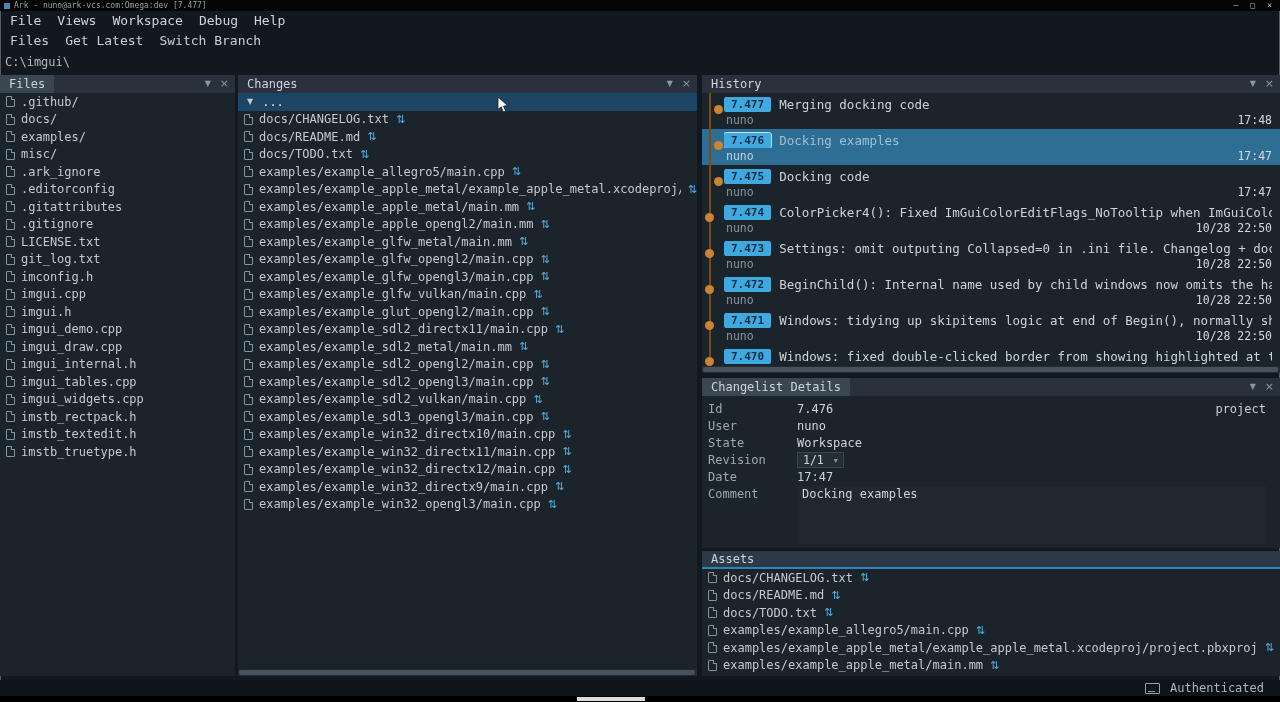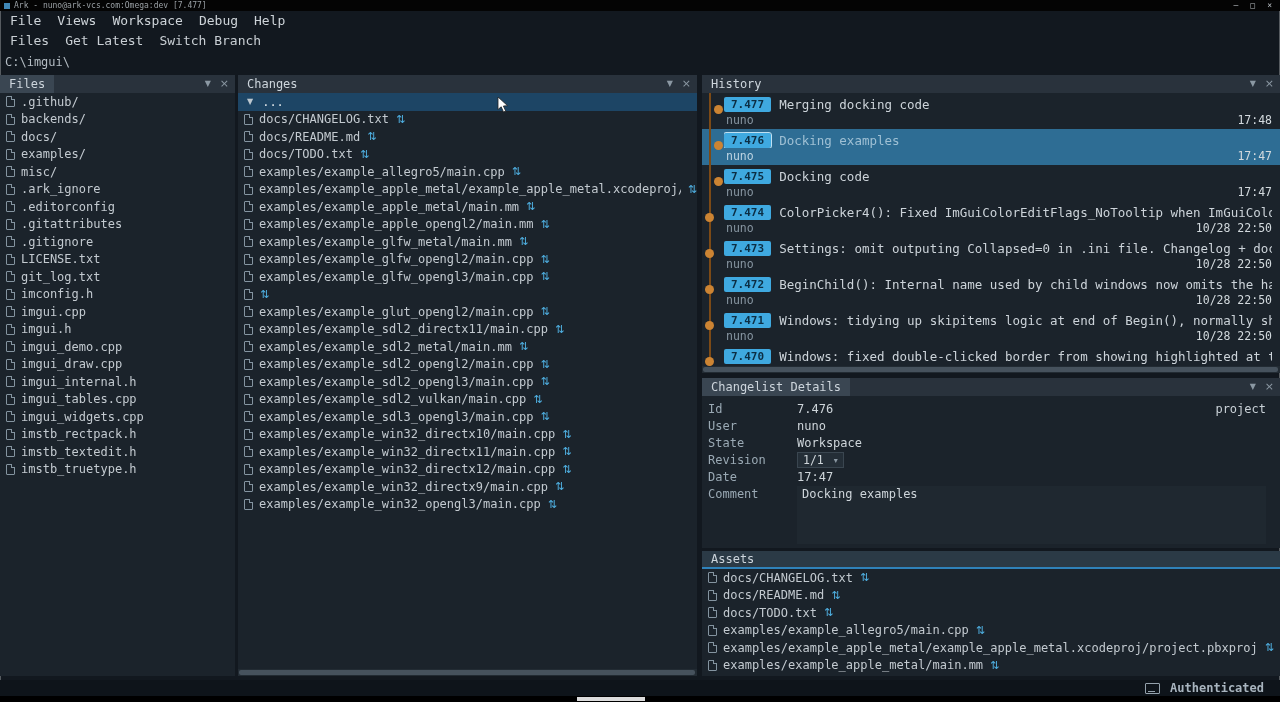--- a/index.html
+++ b/index.html
@@ -75,21 +75,21 @@
   .combo{display:inline-flex;align-items:center;gap:10px;background:#242e37;border:1px solid #3a4650;
          height:14px;line-height:13px;padding:0 5px;font-size:11.5px;color:#ced5da;justify-content:space-between;}
   .caret{color:#8b98a3;font-size:8px;font-family:"DejaVu Sans",sans-serif;}
   .drow.comment{height:62px;align-items:flex-start;}
   .drow.comment .dlab{line-height:16px;}
   .comment-box{flex:1;height:58px;background:#1f2830;padding:0 5px;color:#ced5da;line-height:16px;}
   
   .assets-panel .panel-header{background:#2b3a46;border-bottom:2px solid #2f82ba;height:16px;line-height:16px;}
   
   .statusbar{position:absolute;left:0;right:0;top:680px;height:16px;background:#0e141a;
-             display:flex;justify-content:flex-end;align-items:center;gap:10px;padding-right:16px;box-sizing:border-box;font-weight:bold;}
+             display:flex;justify-content:flex-end;align-items:center;gap:10px;padding-right:16px;box-sizing:border-box;}
   .auth-icon{width:13px;height:9px;border:1px solid #94a1ab;border-radius:1px;position:relative;flex:none;}
   .auth-icon::after{content:'';position:absolute;left:2px;bottom:1px;width:7px;height:1px;background:#94a1ab;}
   .auth-text{color:#a8b4be;font-size:12px;line-height:16px;}
   .bottom-strip{position:absolute;left:0;right:0;top:696px;height:6px;background:#000;}
   .strip-box{position:absolute;left:577px;top:1px;width:68px;height:4px;background:#dcdcdc;}
   
   .cursor{position:absolute;left:497px;top:96px;z-index:50;}
 </style>
 </head>
 <body>
@@ -115,24 +115,20 @@
       <span class="panel-title">Files</span>
       <span class="hdr-icons">
         <span class="filter-glyph">▼</span>
         <span class="close-glyph">×</span>
       </span>
     </div>
     <div class="list">
         <div class="frow">
      <span class="doc-icon"></span>
      <span class="flabel">.github/</span>
-   </div>
-        <div class="frow">
-     <span class="doc-icon"></span>
-     <span class="flabel">backends/</span>
    </div>
         <div class="frow">
      <span class="doc-icon"></span>
      <span class="flabel">docs/</span>
    </div>
         <div class="frow">
      <span class="doc-icon"></span>
      <span class="flabel">examples/</span>
    </div>
         <div class="frow">
@@ -268,20 +264,21 @@
      <span class="flabel">examples/example_glfw_opengl2/main.cpp</span>
      <span class="mod-icon">⇅</span>
    </div>
         <div class="frow">
      <span class="doc-icon"></span>
      <span class="flabel">examples/example_glfw_opengl3/main.cpp</span>
      <span class="mod-icon">⇅</span>
    </div>
         <div class="frow">
      <span class="doc-icon"></span>
+     <span class="flabel">examples/example_glfw_vulkan/main.cpp</span>
      <span class="mod-icon">⇅</span>
    </div>
         <div class="frow">
      <span class="doc-icon"></span>
      <span class="flabel">examples/example_glut_opengl2/main.cpp</span>
      <span class="mod-icon">⇅</span>
    </div>
         <div class="frow">
      <span class="doc-icon"></span>
      <span class="flabel">examples/example_sdl2_directx11/main.cpp</span>

